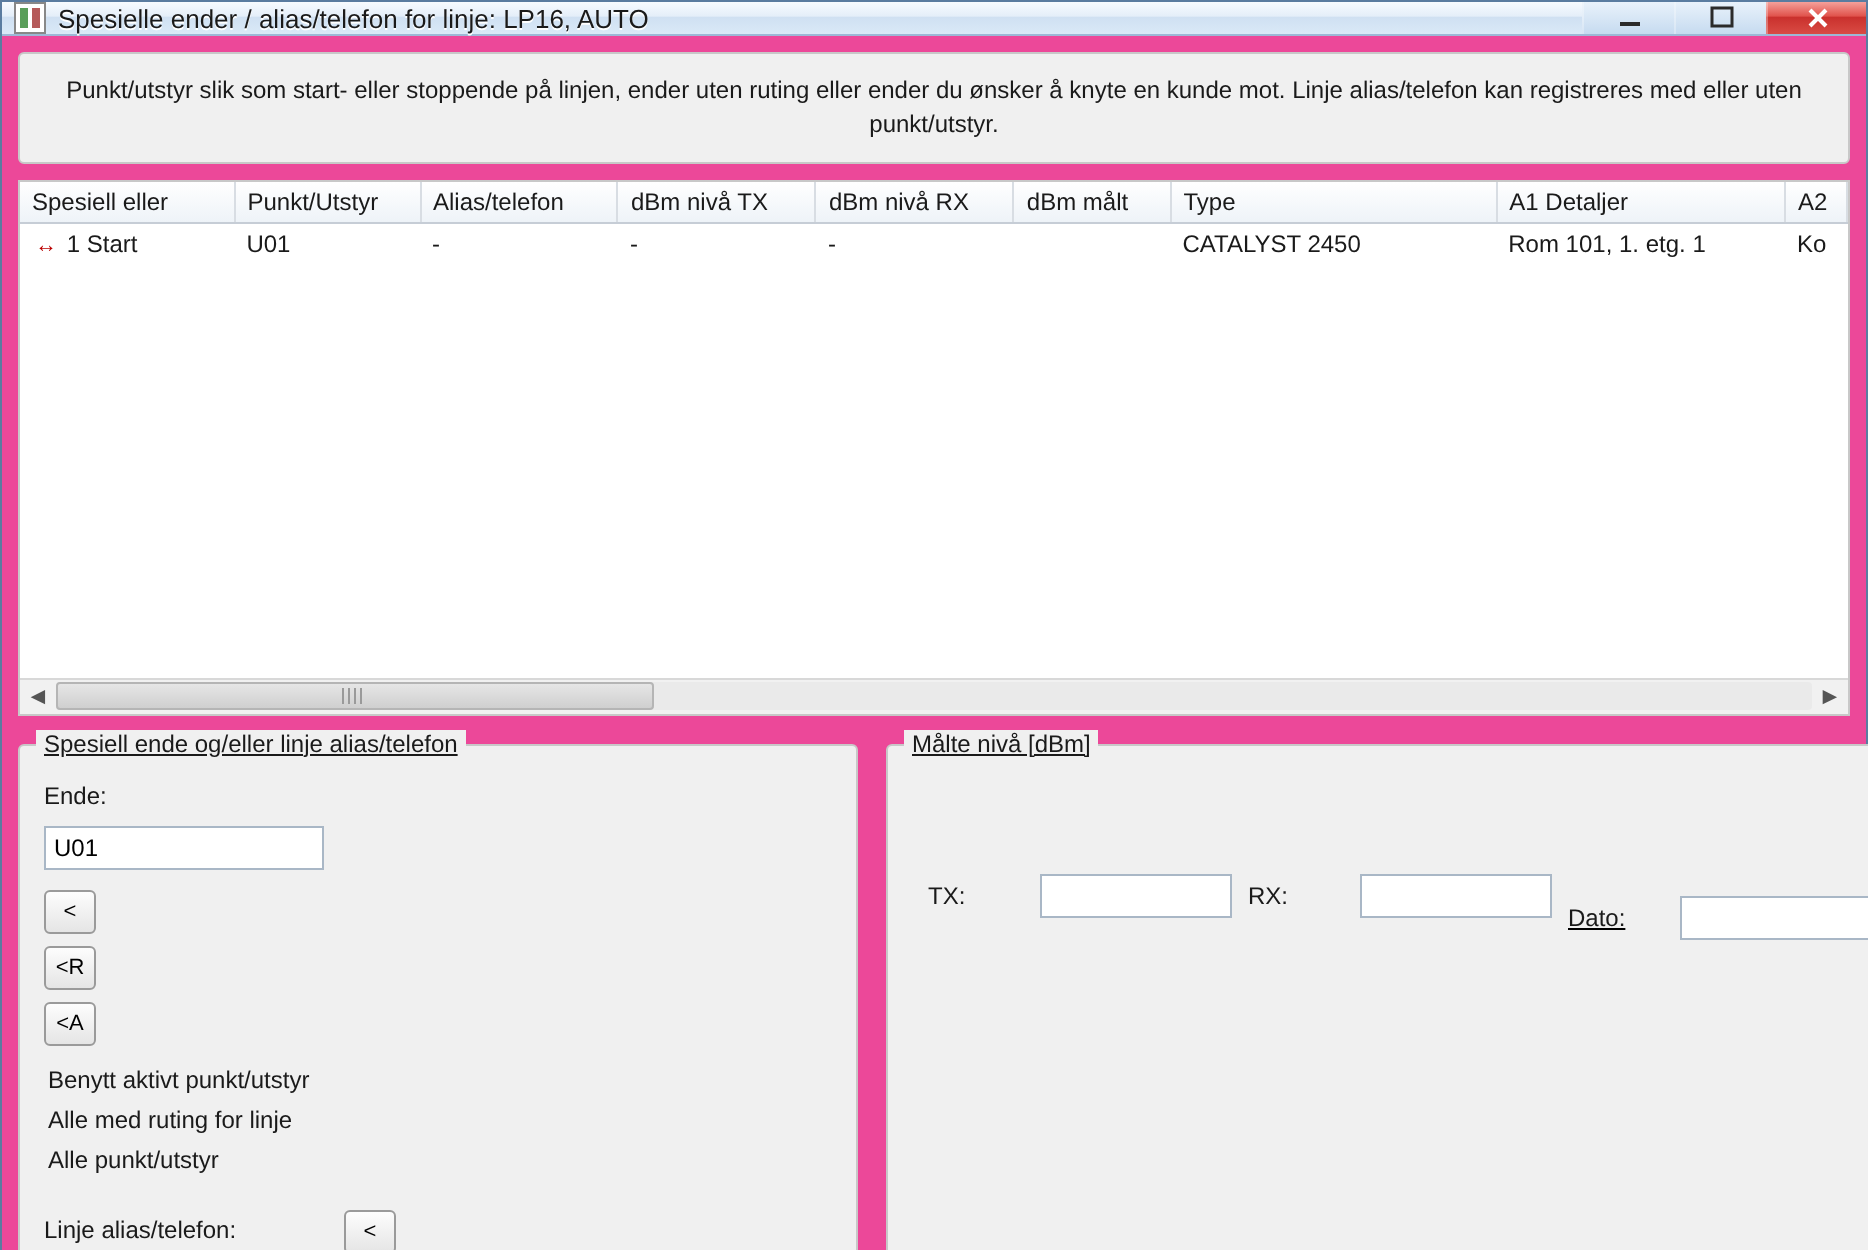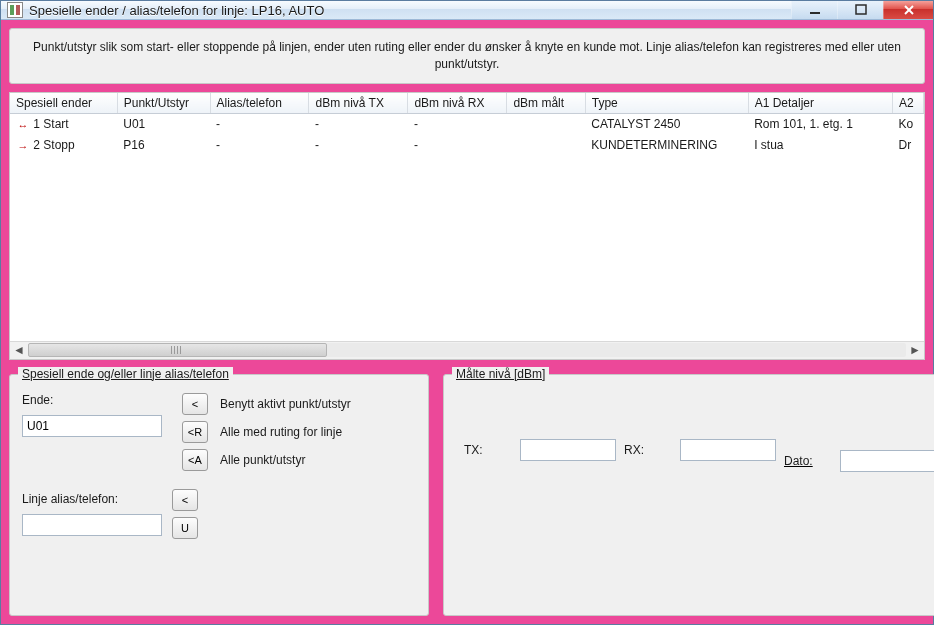--- a/index.html
+++ b/index.html
@@ -277,21 +277,21 @@
               <col style="width:96px">
             <col style="width:96px">
               <col style="width:96px">
               <col style="width:76px">
             <col style="width:158px">
               <col style="width:140px">
               <col style="width:30px">
           </colgroup>
           <thead>
             <tr>
-              <th>Spesiell ender</th>
+              <th>Spesiell eller</th>
               <th>Punkt/Utstyr</th>
               <th>Alias/telefon</th>
               <th>dBm nivå TX</th>
               <th>dBm nivå RX</th>
               <th>dBm målt</th>
               <th>Type</th>
               <th>A1 Detaljer</th>
               <th>A2</th>
             </tr>
           </thead>
@@ -300,51 +300,40 @@
               <td><span class="row-icon">↔</span> <span>1 Start</span></td>
               <td>U01</td>
               <td>-</td>
               <td>-</td>
               <td>-</td>
               <td></td>
               <td>CATALYST 2450</td>
               <td>Rom 101, 1. etg. 1</td>
               <td>Ko</td>
             </tr>
-            <tr>
-              <td><span class="row-icon">→</span> <span>2 Stopp</span></td>
-              <td>P16</td>
-              <td>-</td>
-              <td>-</td>
-              <td>-</td>
-              <td></td>
-              <td>KUNDETERMINERING</td>
-              <td>I stua</td>
-              <td>Dr</td>
-            </tr>
           </tbody>
         </table>
       </div>
       <div class="hscroll">
         <div class="arrow">◄</div>
         <div class="track">
           <div class="thumb">
               <div class="grip"></div>
             </div>
         </div>
         <div class="arrow">►</div>
       </div>
     </div>
 
     <div class="bottom">
 
       <div class="groupbox panel-left" style="padding:18px 12px 12px 12px;">
         <div class="legend">Spesiell ende og/eller linje alias/telefon</div>
 
-        <div style="display:flex; gap:10px;">
+        <div style="display:flex; gap:10px;flex-direction:column;">
           <div style="width:150px;">
             <div class="field-row">
               <span class="field-label" style="width:auto">Ende:</span>
             </div>
             <input class="text-input" value="U01" style="">
           </div>
           <div class="col-small">
             <button class="sq-btn">&lt;</button>
             <button class="sq-btn">&lt;R</button>
             <button class="sq-btn">&lt;A</button>

